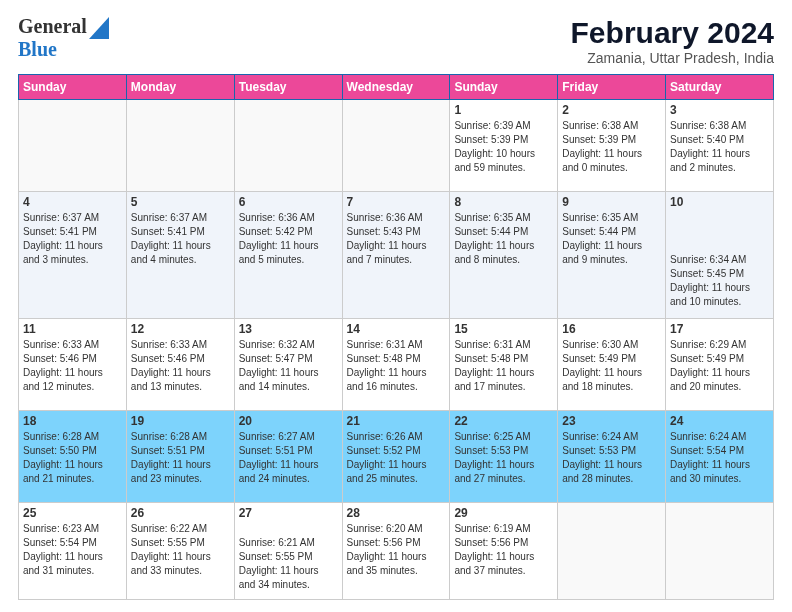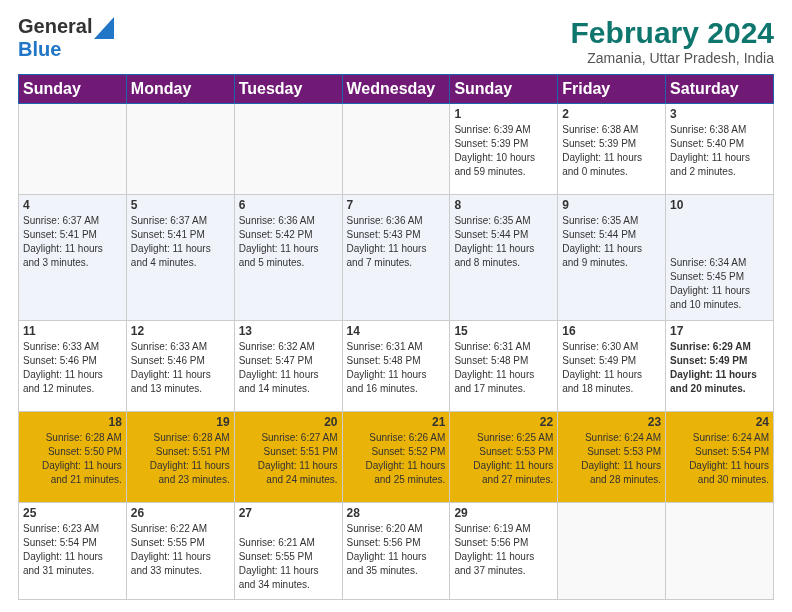--- a/index.html
+++ b/index.html
@@ -19,44 +19,45 @@
     }
     .header {
       display: flex;
       justify-content: space-between;
       align-items: flex-start;
       margin-bottom: 8px;
     }
     .logo {
       display: flex;
       align-items: center;
+      font-family: Liberation Serif, serif;
     }
     .title-block {
       text-align: right;
     }
     .month-year {
       font-size: 30px;
       font-weight: bold;
-      color: #0f766e;
+      color: #0f172a;
     }
     .location {
       font-size: 14px;
       color: #555;
     }
     .calendar {
       flex: 1;
       border: 1px solid #ccc;
       border-collapse: collapse;
       width: 100%;
       table-layout: fixed;
     }
     .calendar th {
-      background-color: #701a75;
+      background-color: #ec4899;
       color: #fff;
-      font-size: 16px;
+      font-size: 12px;
       font-weight: bold;
       padding: 5px 4px;
       text-align: left;
       border: 1px solid #1a65ad;
     }
     .calendar td {
       border: 1px solid #ccc;
       vertical-align: top;
       padding: 3px 4px;
       font-size: 9.5px;
@@ -213,26 +214,26 @@
 Daylight: 11 hours and 17 minutes.</div>
           </td>
           <td>
             <span class="day-number">16</span>
             <div class="day-info" style="white-space: pre-line;">Sunrise: 6:30 AM
 Sunset: 5:49 PM
 Daylight: 11 hours and 18 minutes.</div>
           </td>
           <td>
             <span class="day-number">17</span>
-            <div class="day-info" style="white-space: pre-line; font-weight: bold;">Sunrise: 6:29 AM
+            <div class="day-info" style="white-space: pre-line;">Sunrise: 6:29 AM
 Sunset: 5:49 PM
 Daylight: 11 hours and 20 minutes.</div>
           </td>
         </tr>
-        <tr style="background-color: #eab308; text-align: right;">
+        <tr style="background-color: #7dd3fc;">
           <td>
             <span class="day-number">18</span>
             <div class="day-info" style="white-space: pre-line;">Sunrise: 6:28 AM
 Sunset: 5:50 PM
 Daylight: 11 hours and 21 minutes.</div>
           </td>
           <td>
             <span class="day-number">19</span>
             <div class="day-info" style="white-space: pre-line;">Sunrise: 6:28 AM
 Sunset: 5:51 PM

